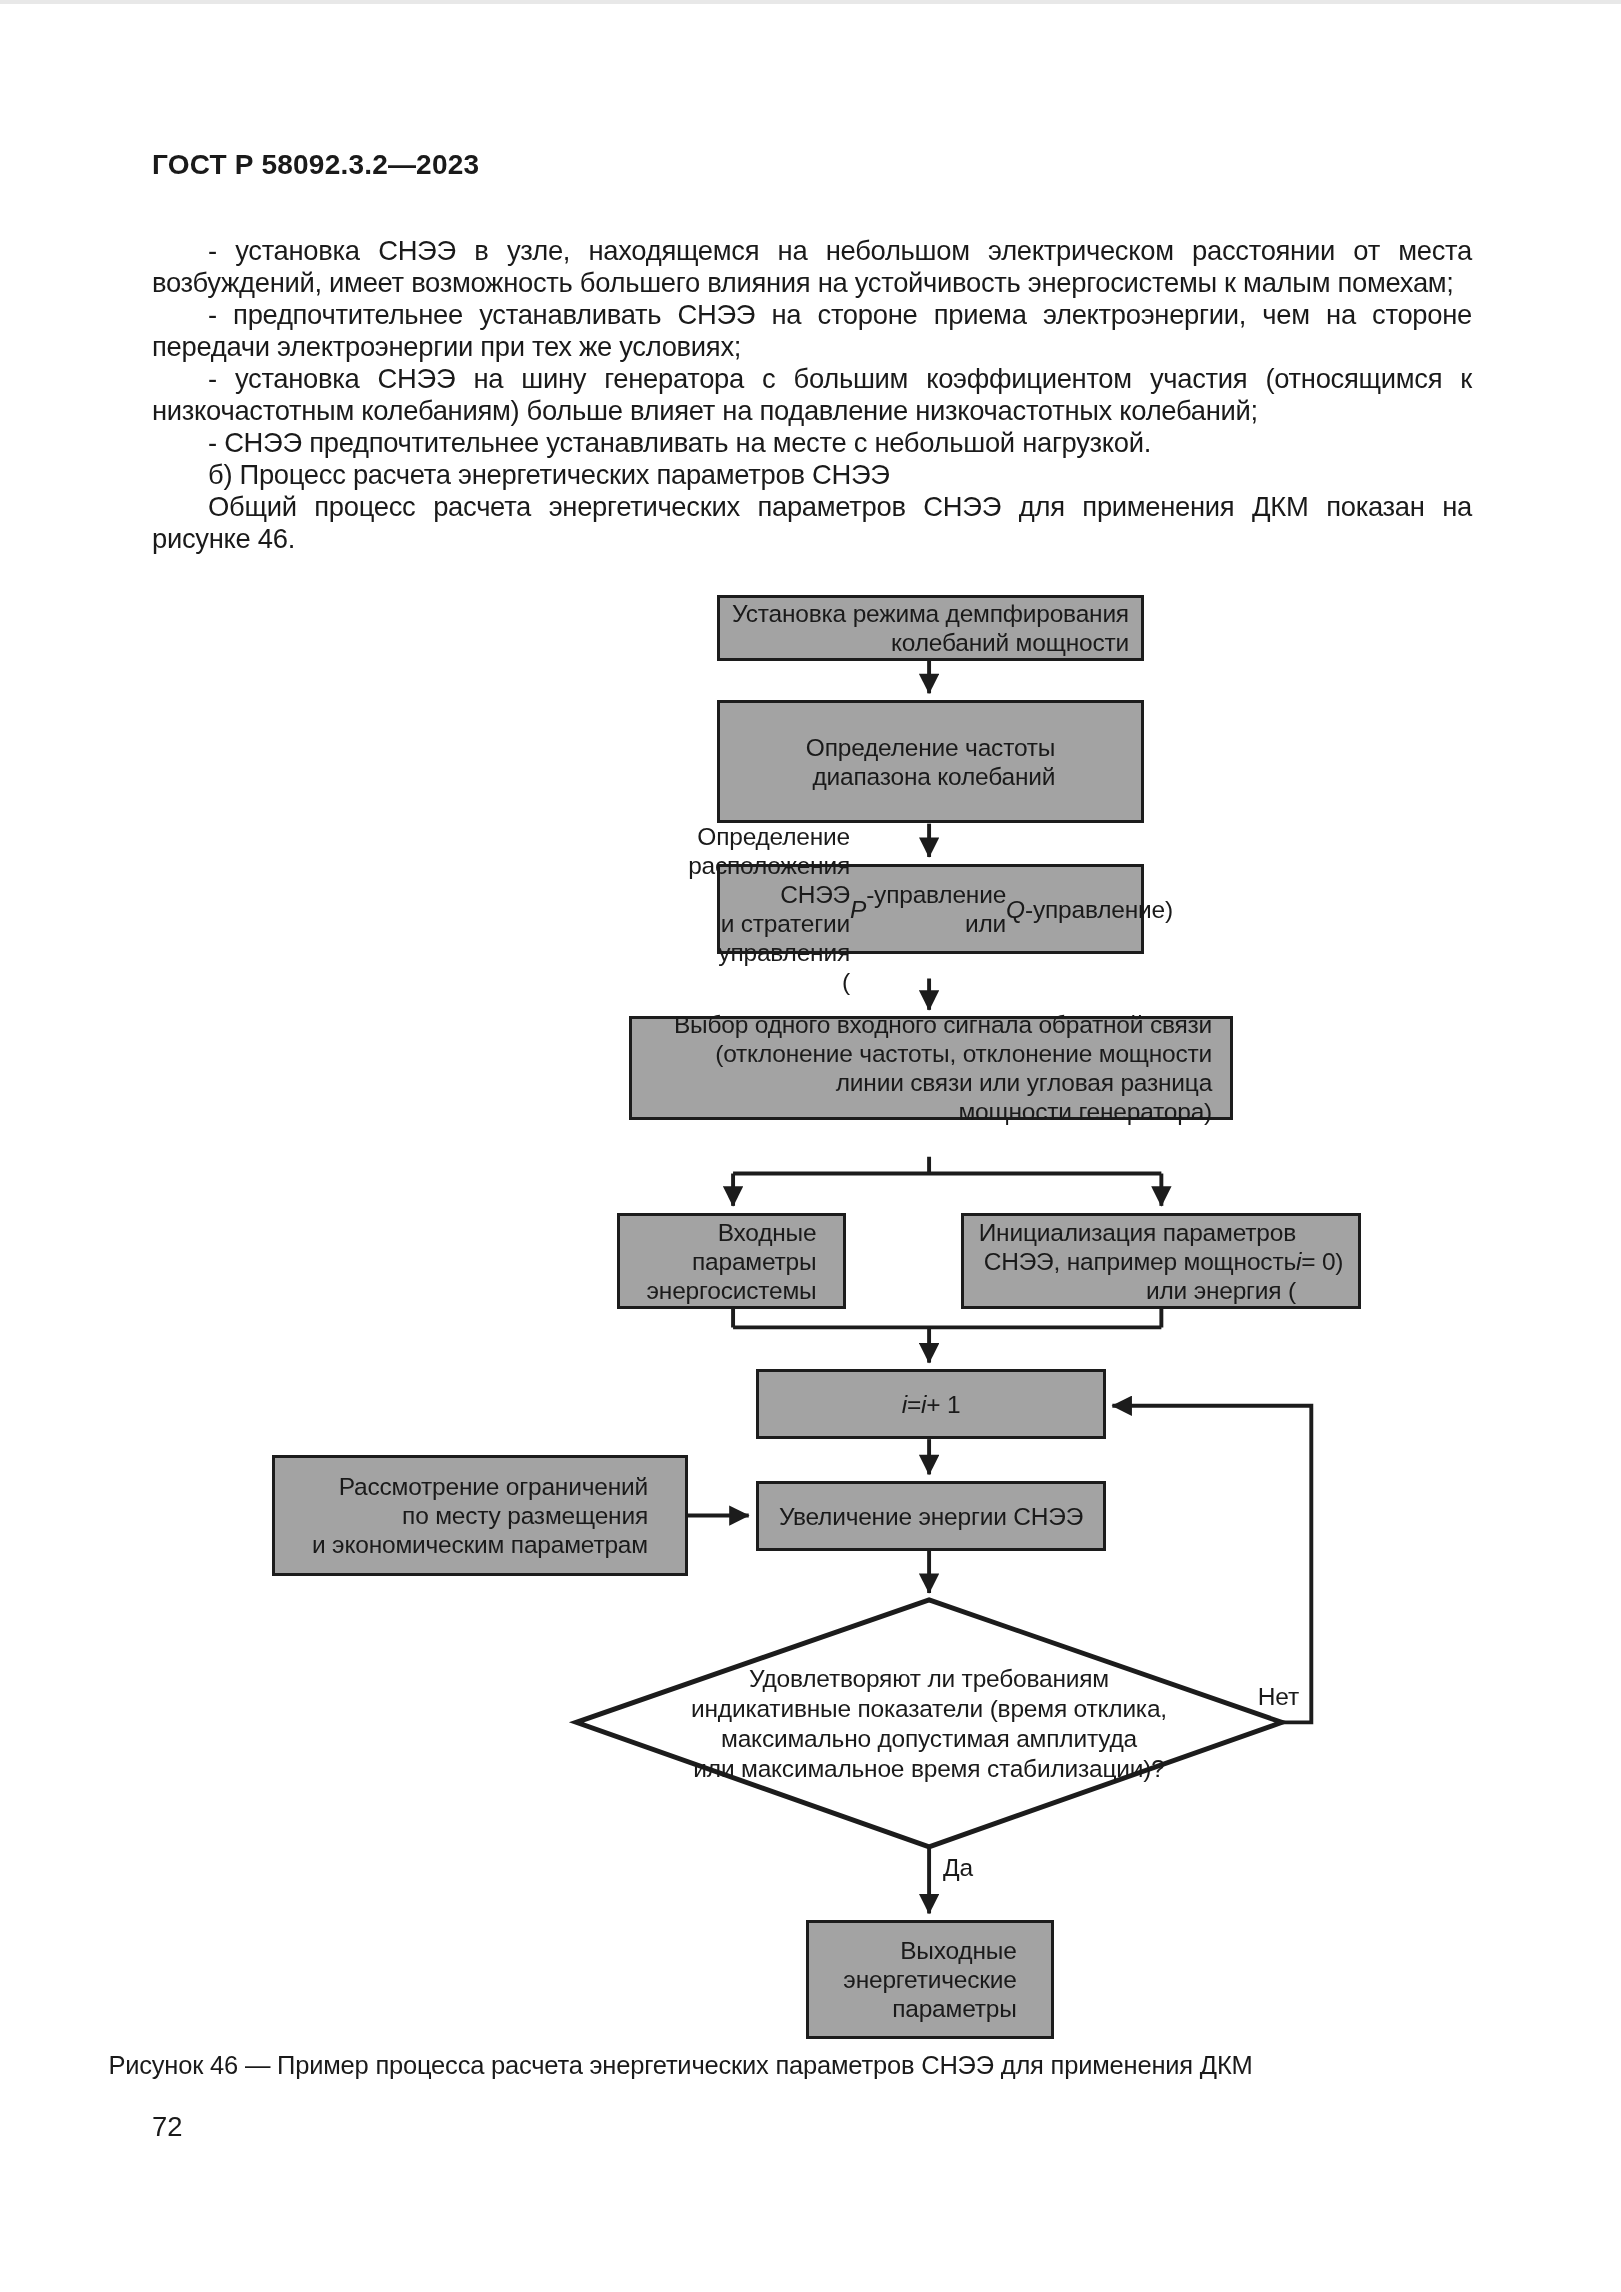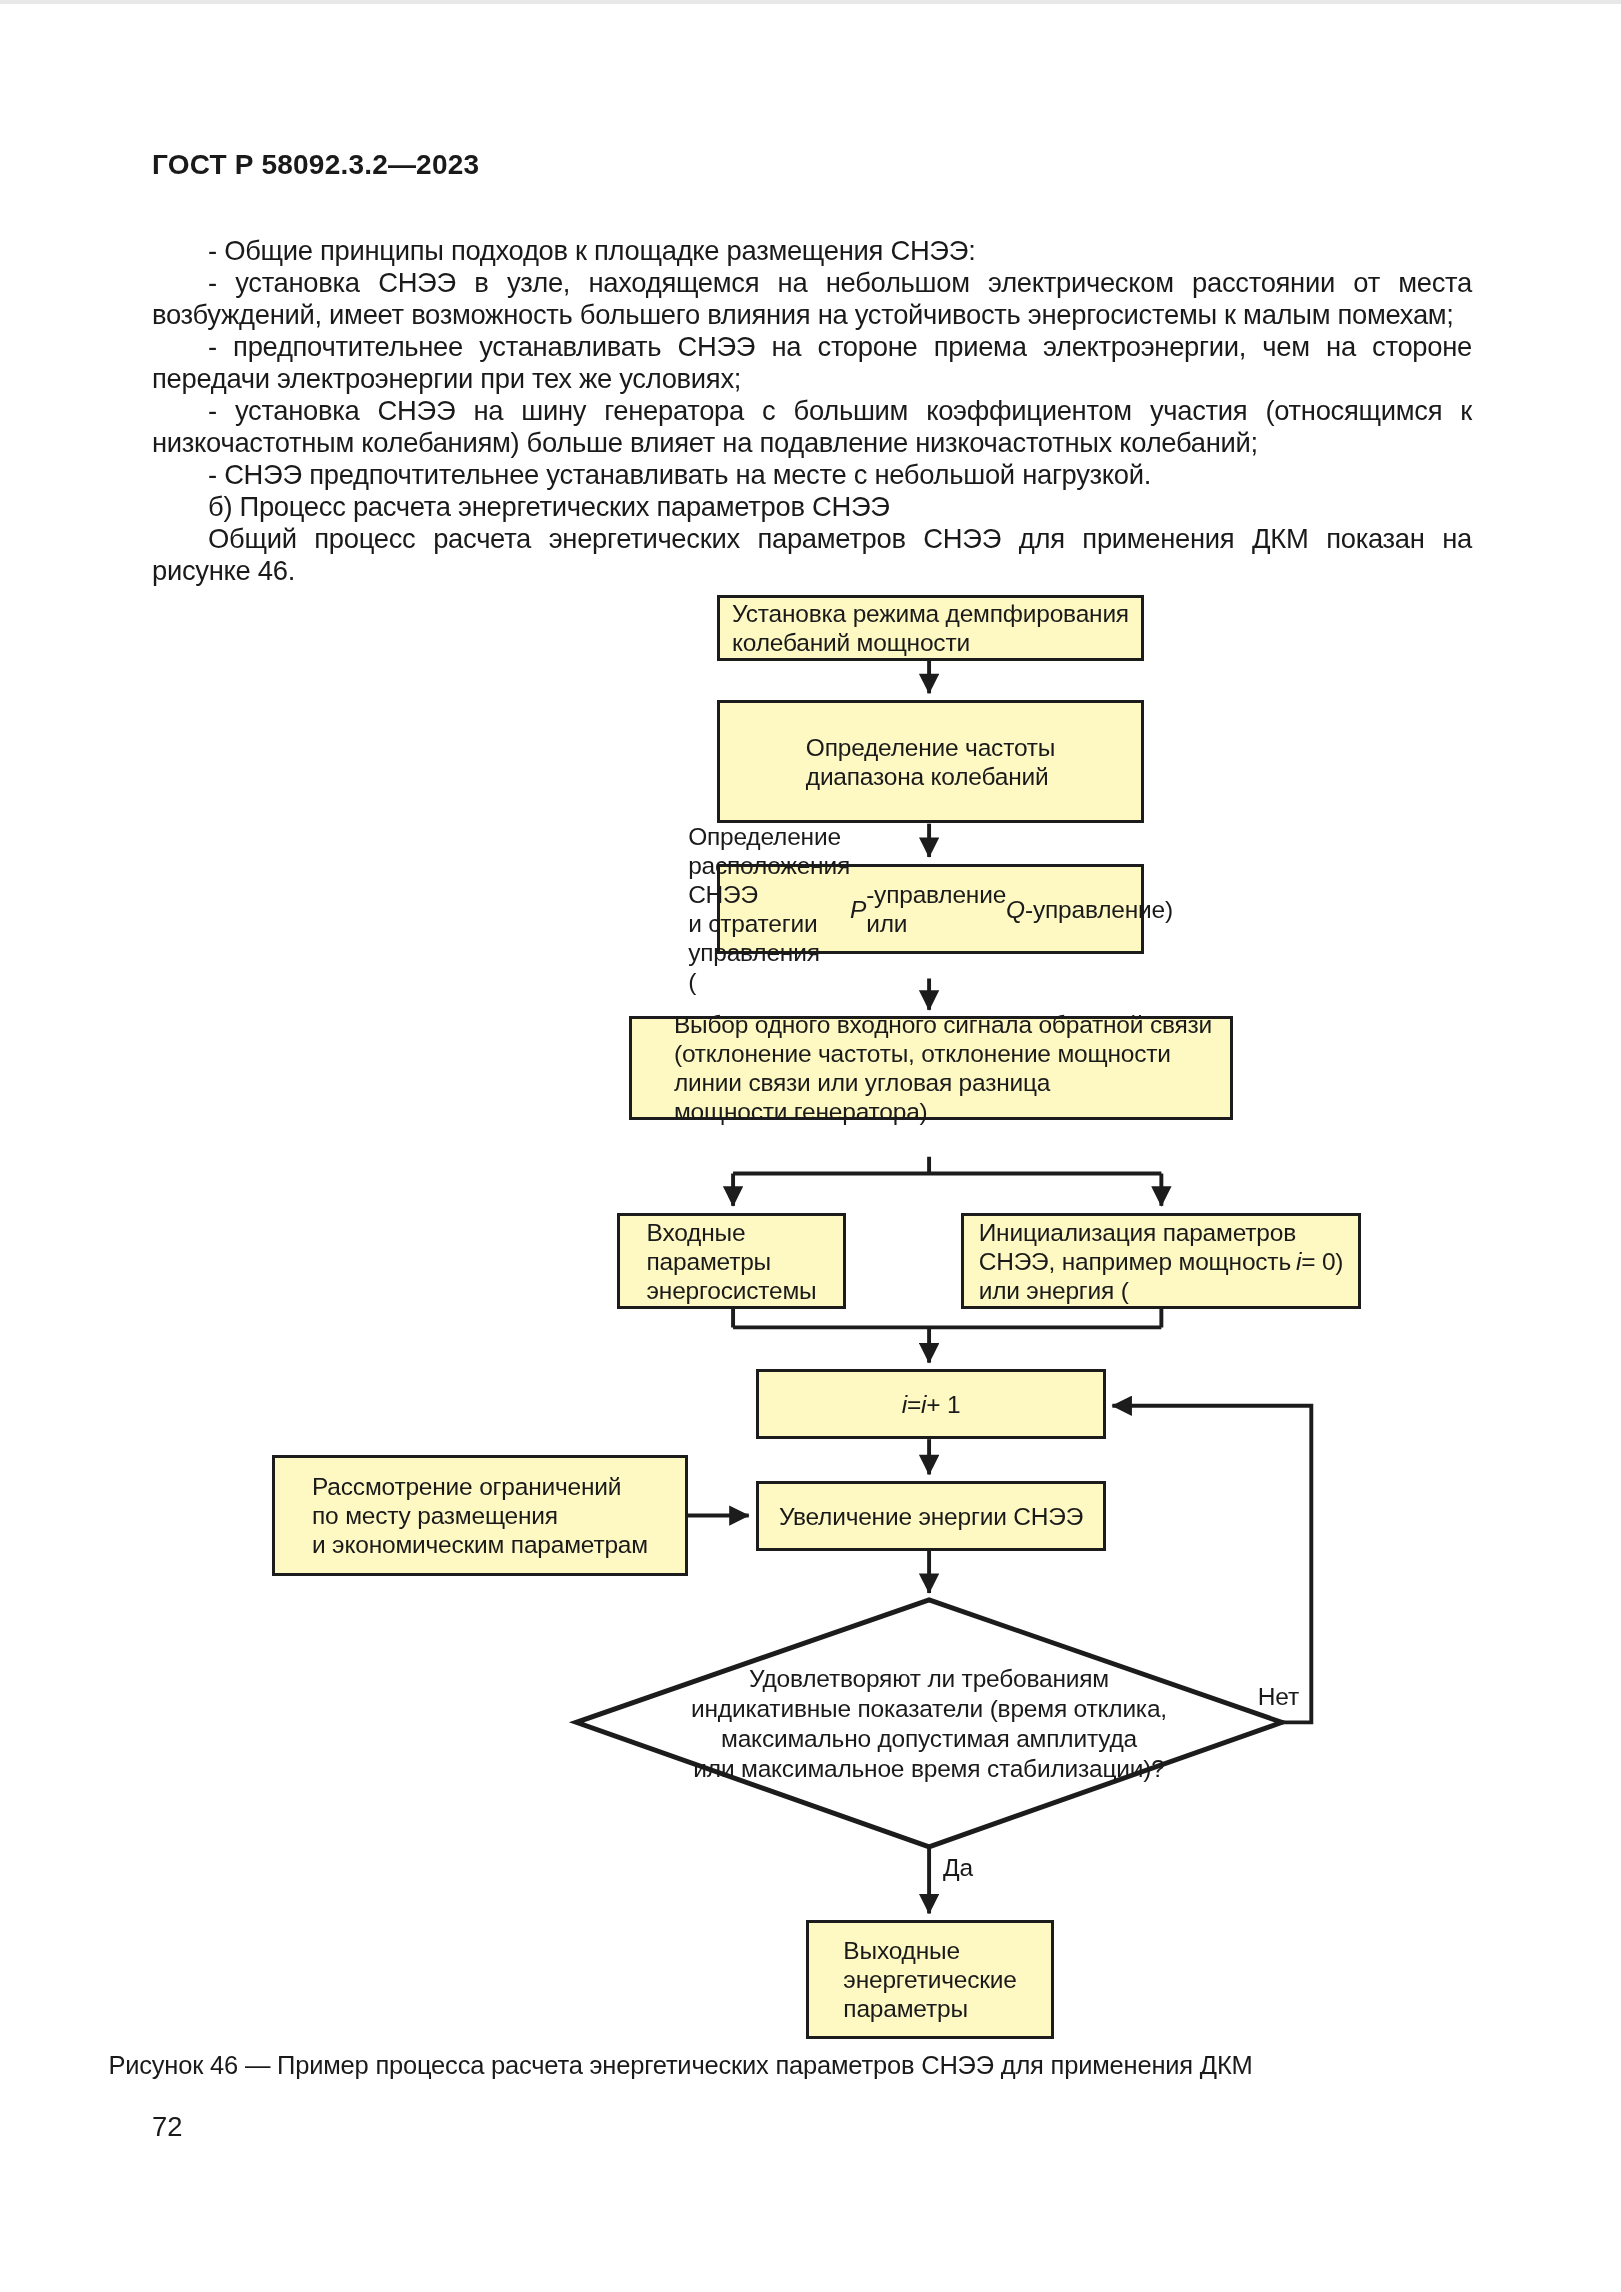--- a/index.html
+++ b/index.html
@@ -34,25 +34,25 @@
   .body-text p {
     margin: 0;
     text-indent: 56px;
     text-align-last: left;
   }
   
   .fc-svg { position: absolute; left: 0; top: 0; width: 1621px; height: 2293px; }
   .fc-box {
     position: absolute;
     border: 3.9px solid #1c1c1c;
-    background: #fef9c3;
+    background: #a3a3a3;
     display: flex;
     align-items: center;
     justify-content: center;
-    text-align: left;
+    text-align: right;
     font-size: 24.5px;
     line-height: 29px;
     white-space: pre-line;
     letter-spacing: -0.2px;
   }
   .fc-text {
     position: absolute;
     display: flex;
     align-items: center;
     justify-content: center;
@@ -96,21 +96,20 @@
   }
 </style>
 </head>
 <body>
 
 <div class="page">
 
   <div class="doc-header">ГОСТ Р 58092.3.2—2023</div>
 
   <div class="body-text">
-    <p>- Общие принципы подходов к площадке размещения СНЭЭ:</p>
     <p>- установка СНЭЭ в узле, находящемся на небольшом электрическом расстоянии от места возбуждений, имеет возможность большего влияния на устойчивость энергосистемы к малым помехам;</p>
     <p>- предпочтительнее устанавливать СНЭЭ на стороне приема электроэнергии, чем на стороне передачи электроэнергии при тех же условиях;</p>
     <p>- установка СНЭЭ на шину генератора с большим коэффициентом участия (относящимся к низкочастотным колебаниям) больше влияет на подавление низкочастотных колебаний;</p>
     <p>- СНЭЭ предпочтительнее устанавливать на месте с небольшой нагрузкой.</p>
     <p>б) Процесс расчета энергетических параметров СНЭЭ</p>
     <p>Общий процесс расчета энергетических параметров СНЭЭ для применения ДКМ показан на рисунке 46.</p>
   </div>
 
   <svg class="fc-svg" viewBox="0 0 1654 2339" xmlns="http://www.w3.org/2000/svg">
     <defs>

